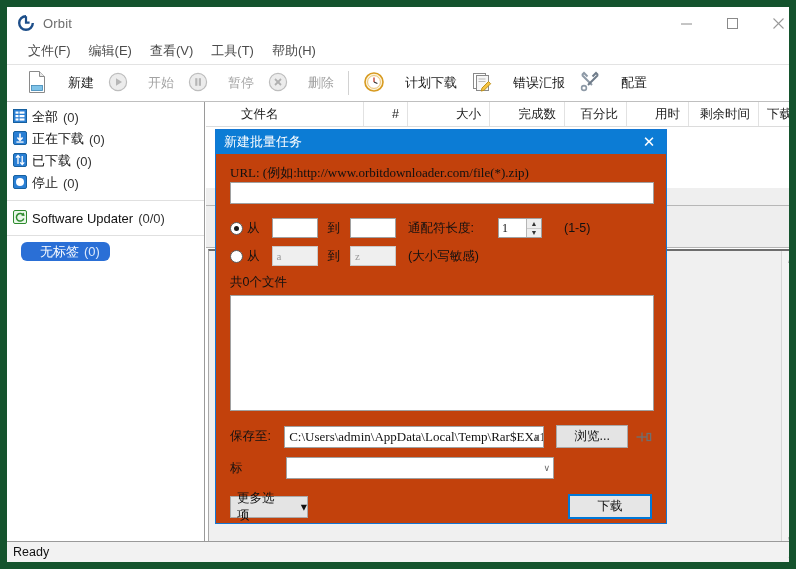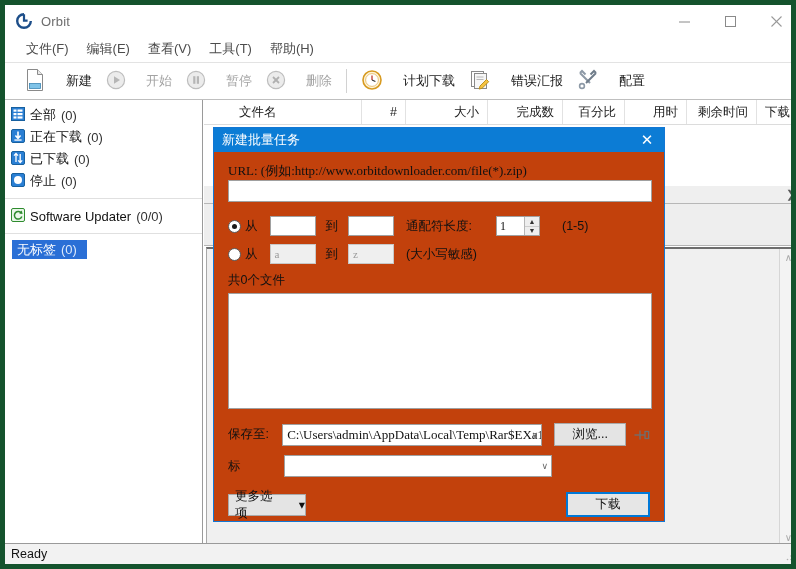--- a/index.html
+++ b/index.html
@@ -14,21 +14,21 @@
     color: #000;
     background: #ffffff;
     overflow: hidden;
     -webkit-font-smoothing: antialiased;
   }
   #app {
     position: relative;
     width: 796px;
     height: 569px;
     box-sizing: border-box;
-    border: 5px solid #14532d;
+    border: 7px solid #14532d;
     background: #ffffff;
     overflow: hidden;
   }
 
   
   .titlebar {
     position: absolute;
     left: 0; top: 0;
     width: 794px; height: 32px;
     background: #ffffff;
@@ -129,23 +129,24 @@
   }
   .side-sep {
     height: 1px;
     background: #e0e0e0;
     margin: 6px 0 6px 0;
   }
   .side-item.selected {
     background: #2a6fd6;
     color: #ffffff;
     width: 70px;
-    margin-left: 7px;
-    padding-left: 5px;
+    margin-left: 14px;
+    padding-left: 19px;
     height: 19px;
+    border-radius: 6px;
   }
   .side-item.selected .cnt { color: #dce9fb; }
   .cnt { color: #333; }
   .side-sw { margin-top: 2px; }
 
   
   .main {
     position: absolute;
     left: 199px; top: 95px;
     width: 595px; height: 452px;

